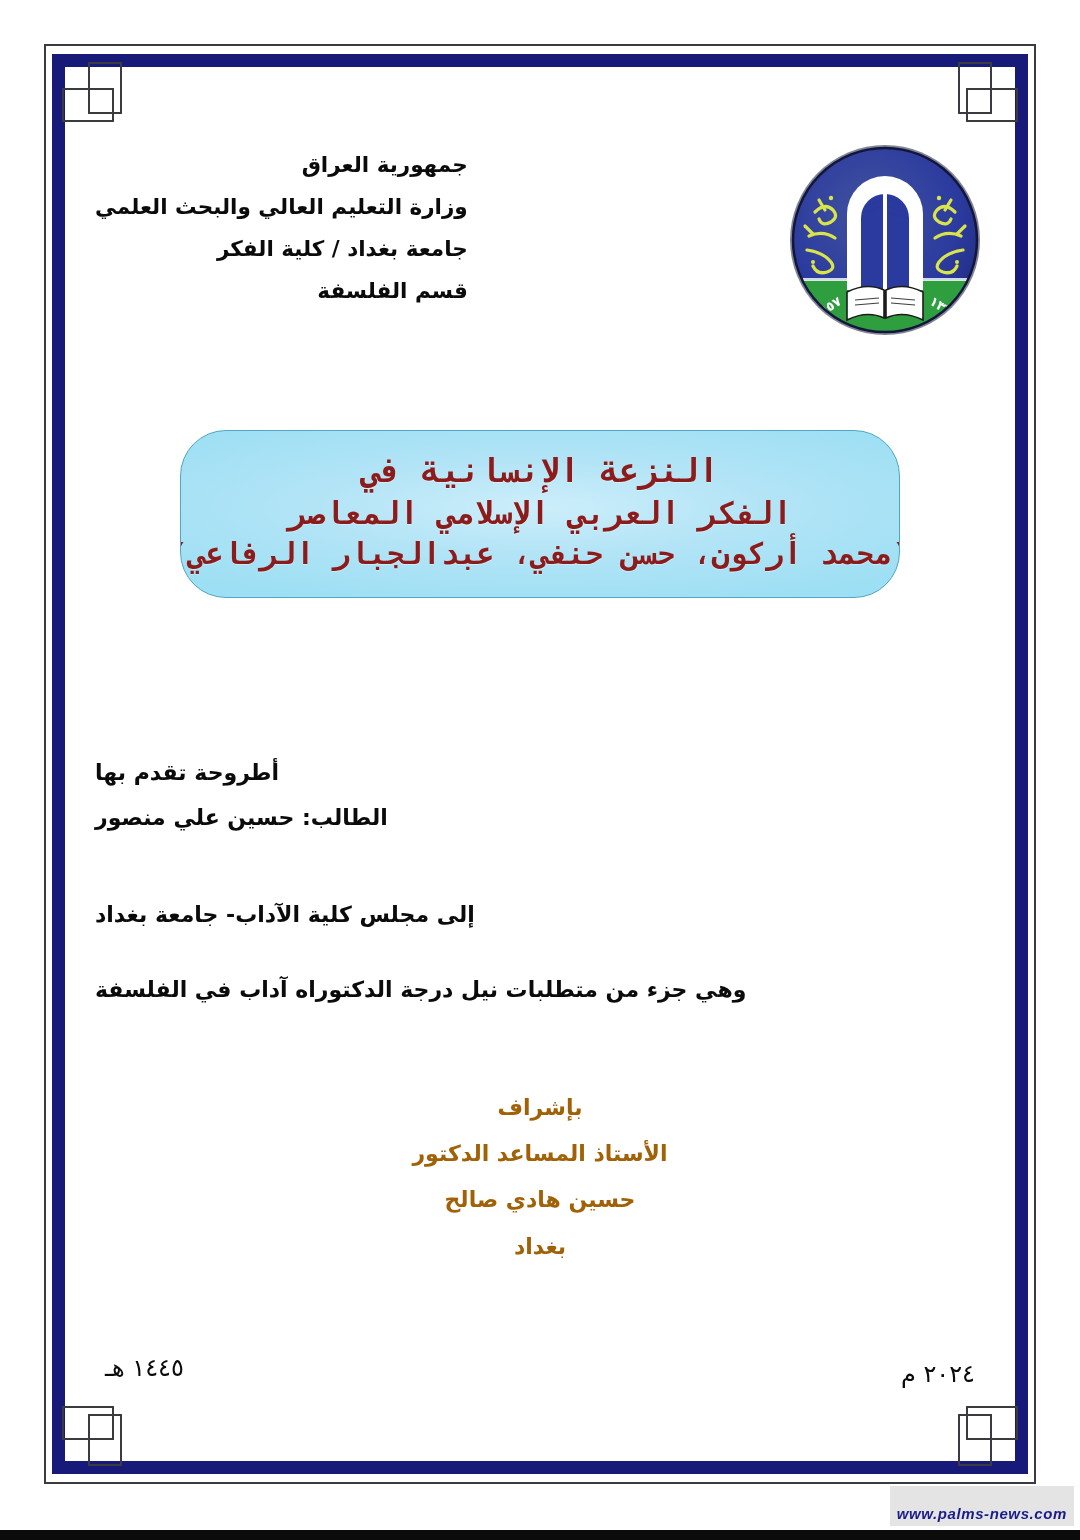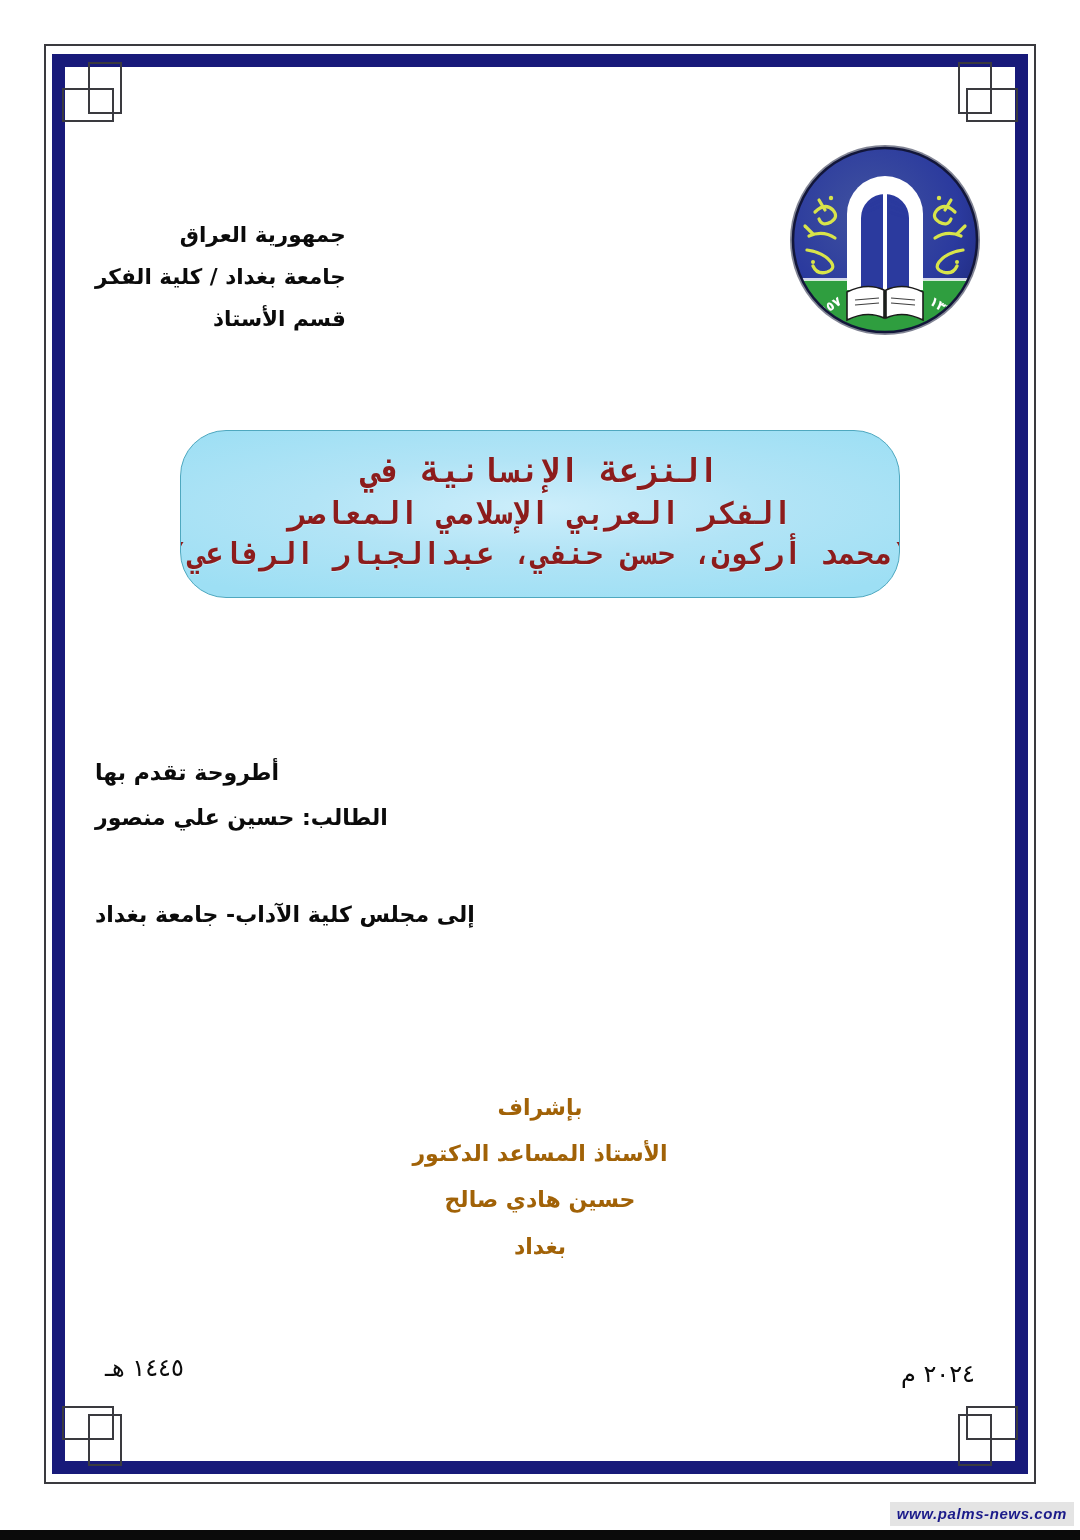--- a/index.html
+++ b/index.html
@@ -80,21 +80,21 @@
   }
 
   
   .header-row {
     position: absolute;
     left: 0;
     right: 0;
     top: 38px;
     display: flex;
     flex-direction: row-reverse;
-    align-items: flex-end;
+    align-items: flex-start;
     justify-content: space-between;
   }
   .header-lines {
     text-align: right;
     padding-right: 4px;
     margin-top: 6px;
   }
   .header-lines div {
     font-size: 21.5px;
     font-weight: bold;
@@ -196,21 +196,21 @@
     white-space: nowrap;
   }
   .footer-dates .d-greg { margin-bottom: -6px; }
 
   
   .watermark {
     position: absolute;
     right: 6px;
     bottom: 14px;
     background: #e4e4e4;
-    padding: 2px 7px 3px 7px;
+    padding: 18px 7px 3px 7px;
     direction: ltr;
     margin-top: 37px;
   }
   .watermark span {
     font-family: "Liberation Sans", sans-serif;
     font-style: italic;
     font-weight: bold;
     font-size: 15px;
     color: #1b1b8a;
     letter-spacing: 0.6px;
@@ -240,22 +240,23 @@
   <div class="corner-sq cs-bl-b"></div>
   <div class="corner-sq cs-br-a"></div>
   <div class="corner-sq cs-br-b"></div>
 
   <div class="content">
 
     <div class="header-row">
 
       <div class="header-lines">
         <div>جمهورية العراق</div>
+        <div>وزارة التعليم العالي والبحث العلمي</div>
         <div>جامعة بغداد / كلية الفكر</div>
-        <div>قسم الأستاذ</div>
+        <div>قسم الفلسفة</div>
       </div>
 
       <div class="logo">
         <svg viewBox="0 0 200 200" xmlns="http://www.w3.org/2000/svg" aria-hidden="true">
           <defs>
             <clipPath id="discClip">
               <circle cx="100" cy="100" r="92"></circle>
             </clipPath>
             <radialGradient id="discGrad" cx="42%" cy="36%" r="78%">
               <stop offset="0%" stop-color="#41539f"></stop>
@@ -334,20 +335,21 @@
       <div class="tline t2">الفكر العربي الإسلامي المعاصر</div>
       <div class="tline t3">(محمد أركون، حسن حنفي، عبدالجبار الرفاعي)</div>
     </div>
 
     <div class="submit-block">
       <div class="sline">أطروحة تقدم بها</div>
       <div class="sline">الطالب: حسين علي منصور</div>
       <div class="spacer-lg"></div>
       <div class="sline">إلى مجلس كلية الآداب- جامعة بغداد</div>
       <div class="spacer-md"></div>
+      <div class="sline">وهي جزء من متطلبات نيل درجة الدكتوراه آداب في الفلسفة</div>
     </div>
 
     <div class="super-block">
       <div class="sline">بإشراف</div>
       <div class="sline">الأستاذ المساعد الدكتور</div>
       <div class="sline">حسين هادي صالح</div>
       <div class="sline">بغداد</div>
     </div>
 
     <div class="footer-dates">

